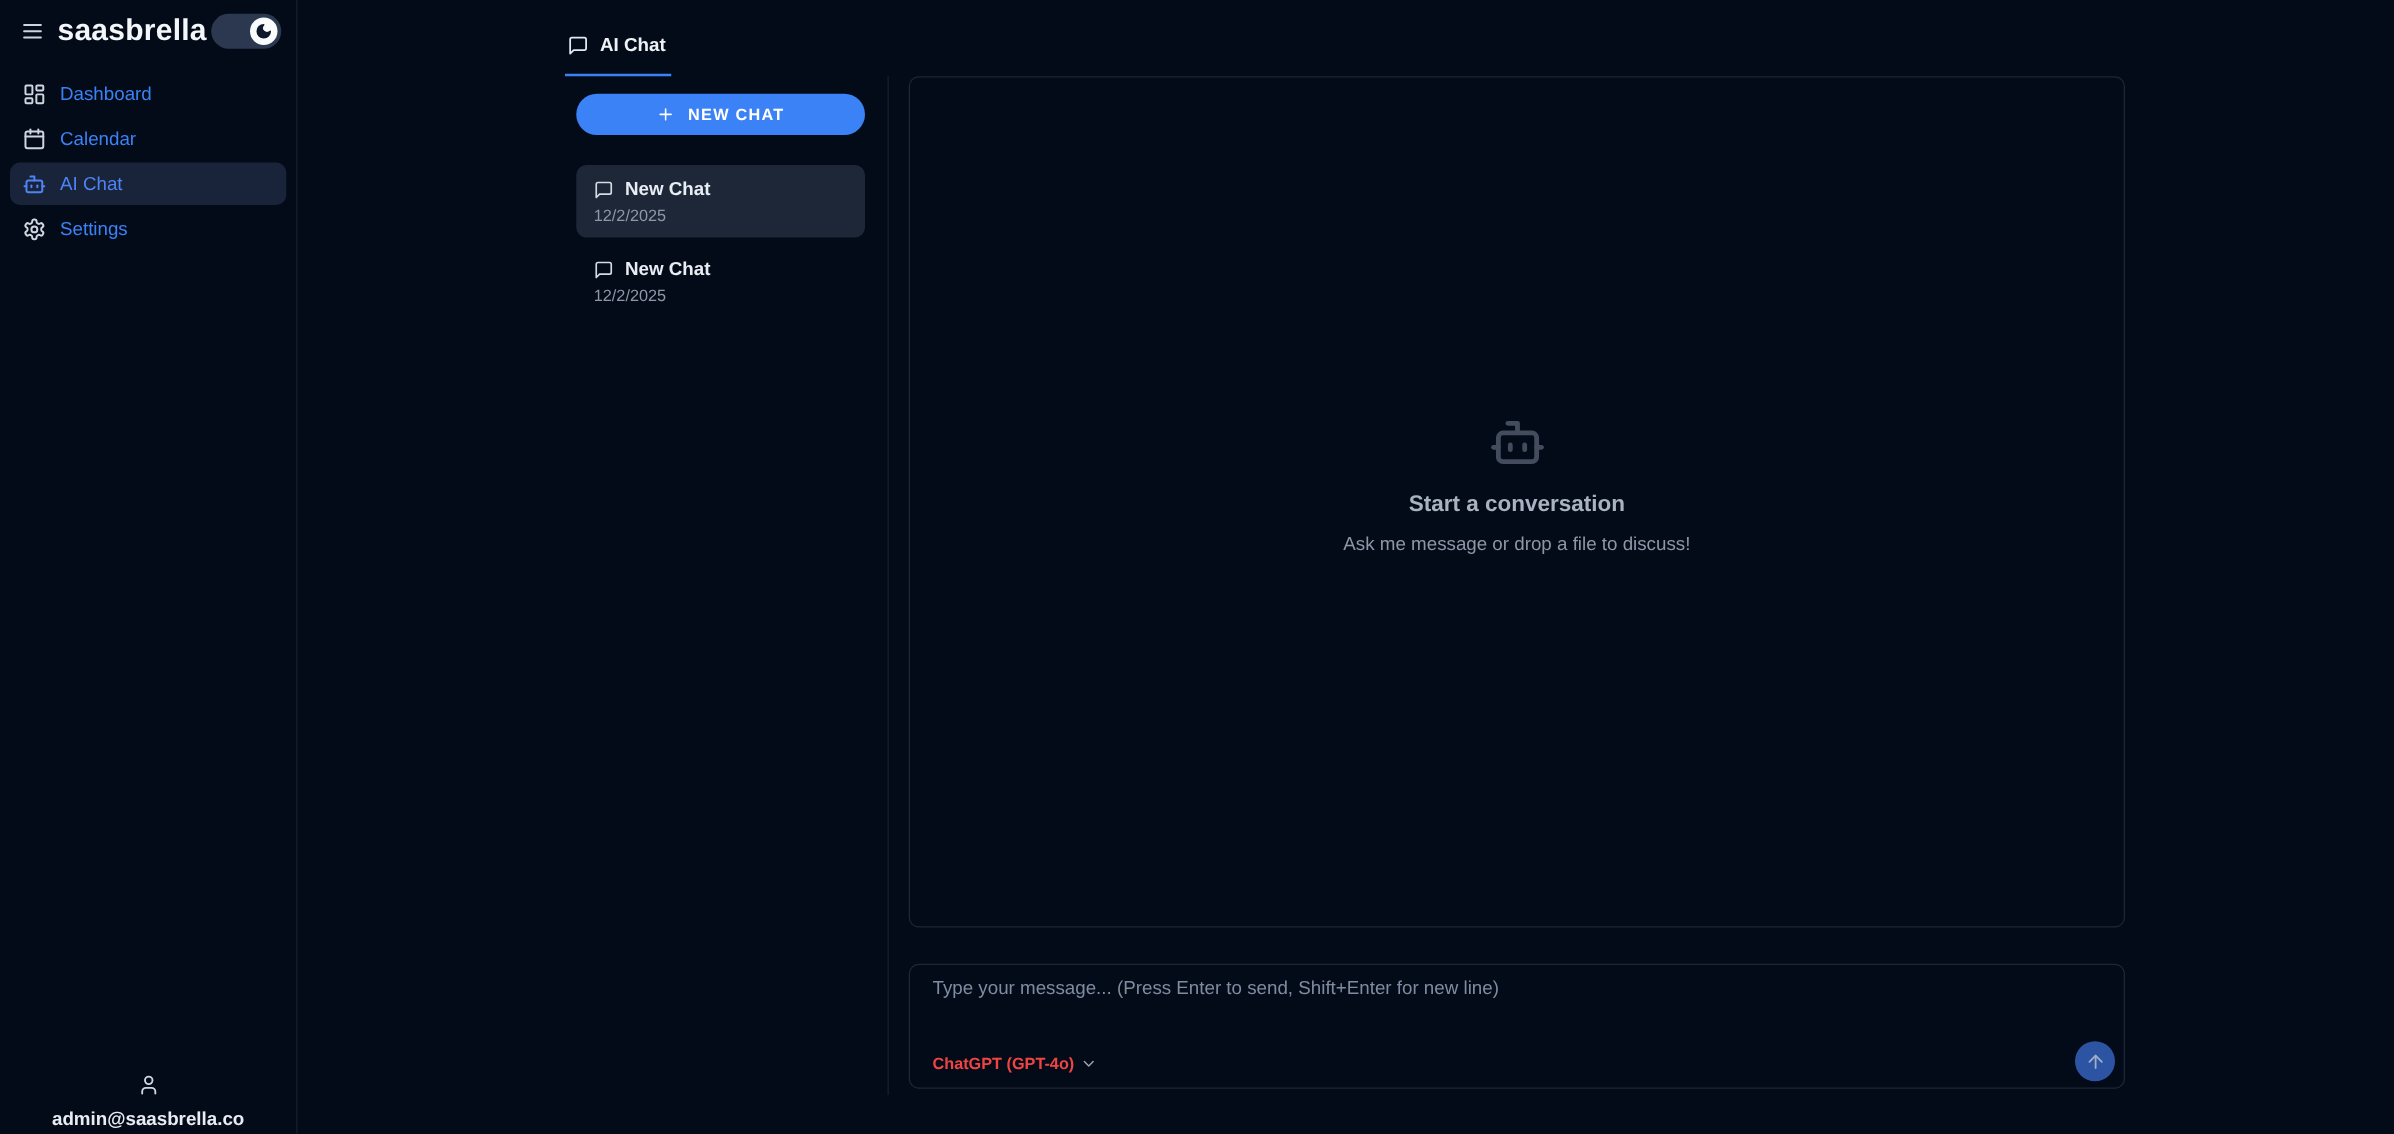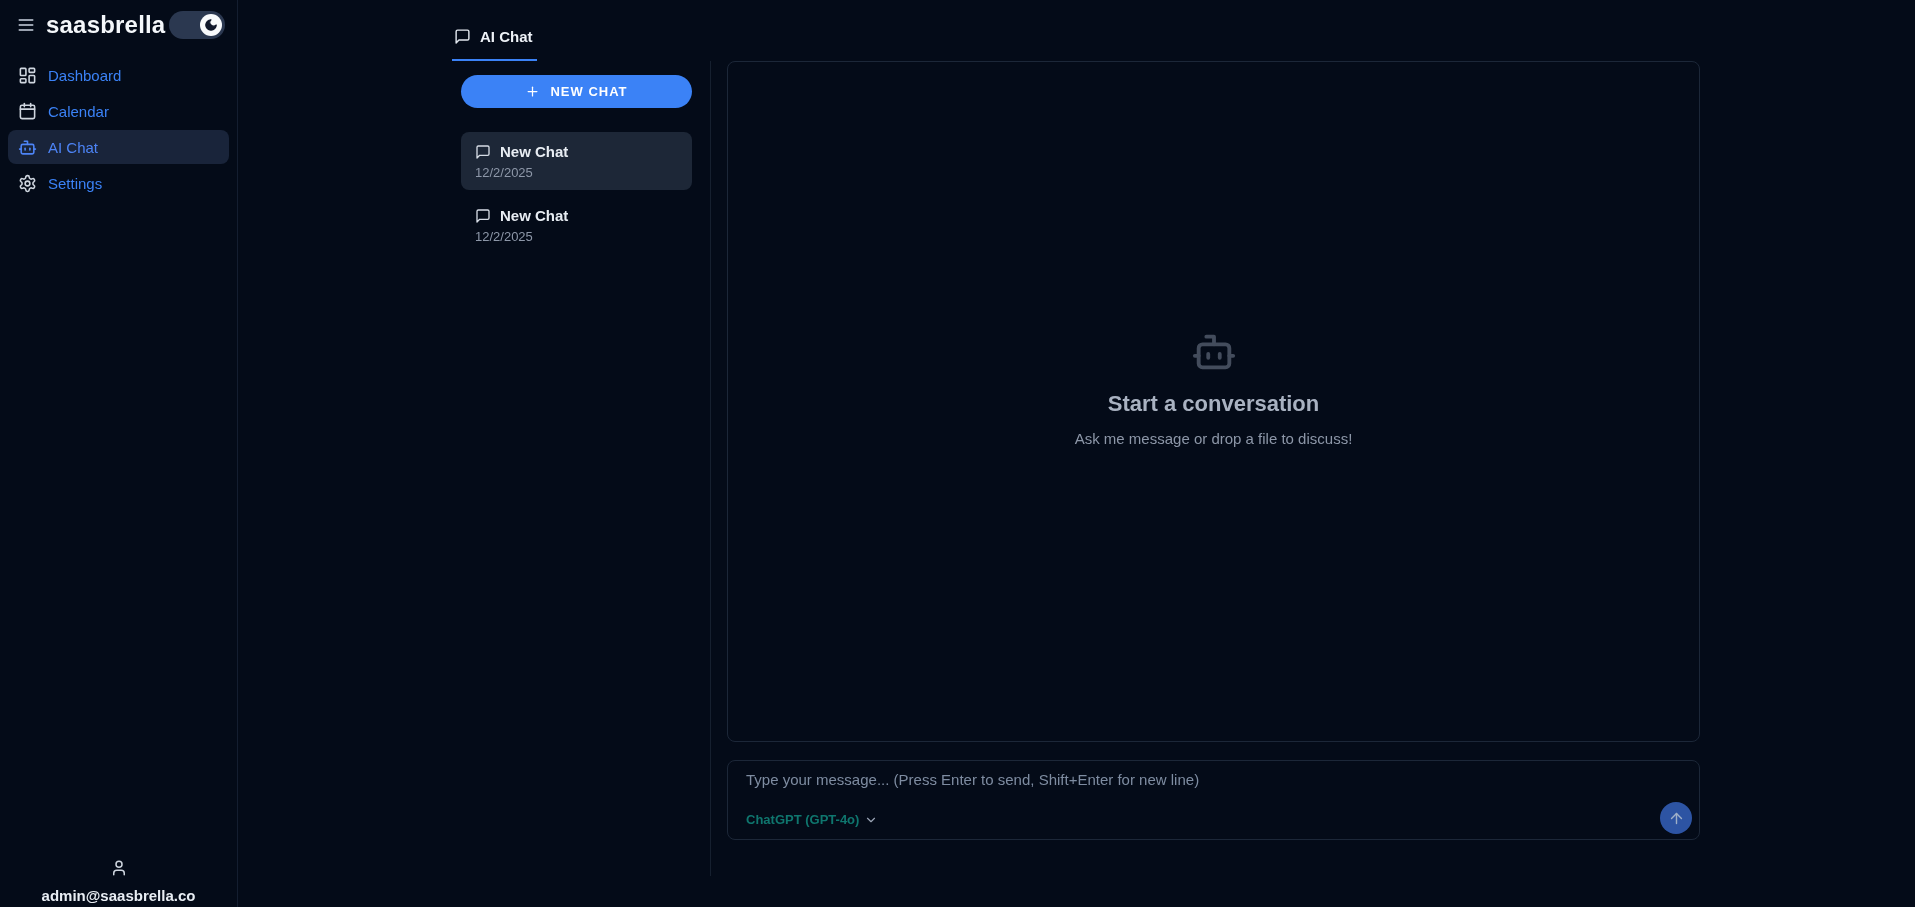--- a/index.html
+++ b/index.html
@@ -103,42 +103,42 @@
   .chat-item-date { font-size: 13px; color: #8d97a8; margin-top: 5px; }
 
   .convo-col { flex: 1; padding-left: 16px; padding-right: 215px; }
   .convo-panel {
     height: 681px;
     border: 1px solid #1c2738; border-radius: 8px;
     display: flex; align-items: center; justify-content: center;
   }
   .empty-state { text-align: center; transform: translateY(-14px); }
   .empty-bot { color: #434c5c; margin: 0 auto 16px auto; width: 46px; }
-  .empty-title { font-size: 22px; font-weight: bold; color: #a9b2c1; }
+  .empty-title { font-size: 18px; font-weight: bold; color: #a9b2c1; }
   .empty-sub { font-size: 15px; color: #8d97a8; margin-top: 13px; }
 
   .composer {
-    height: 80px; margin-top: 18px;
+    height: 100px; margin-top: 29px;
     border: 1px solid #1c2738; border-radius: 8px;
     position: relative;
   }
   .composer-input {
     position: absolute; top: 6px; left: 18px; right: 60px;
     height: 26px;
     background: transparent; border: none; outline: none; resize: none;
     color: #dfe5ec; font-family: inherit; font-size: 15px;
     line-height: 26px;
   }
   .composer-input::placeholder { color: #7e8ca1; }
   .model-select {
     position: absolute; left: 18px; bottom: 12px;
     display: inline-flex; align-items: center; gap: 5px;
     cursor: pointer;
   }
-  .model-label { font-size: 13px; font-weight: bold; color: #0f766e; }
+  .model-label { font-size: 13px; font-weight: bold; color: #ef4444; }
   .model-chevron { color: #9aa5b5; }
   .send-btn {
     position: absolute; right: 7px; bottom: 5px;
     width: 32px; height: 32px; border-radius: 50%;
     border: none; background: #2d54a3; color: #9fb0c8;
     display: flex; align-items: center; justify-content: center;
     cursor: pointer;
   }
 </style>
 </head>

